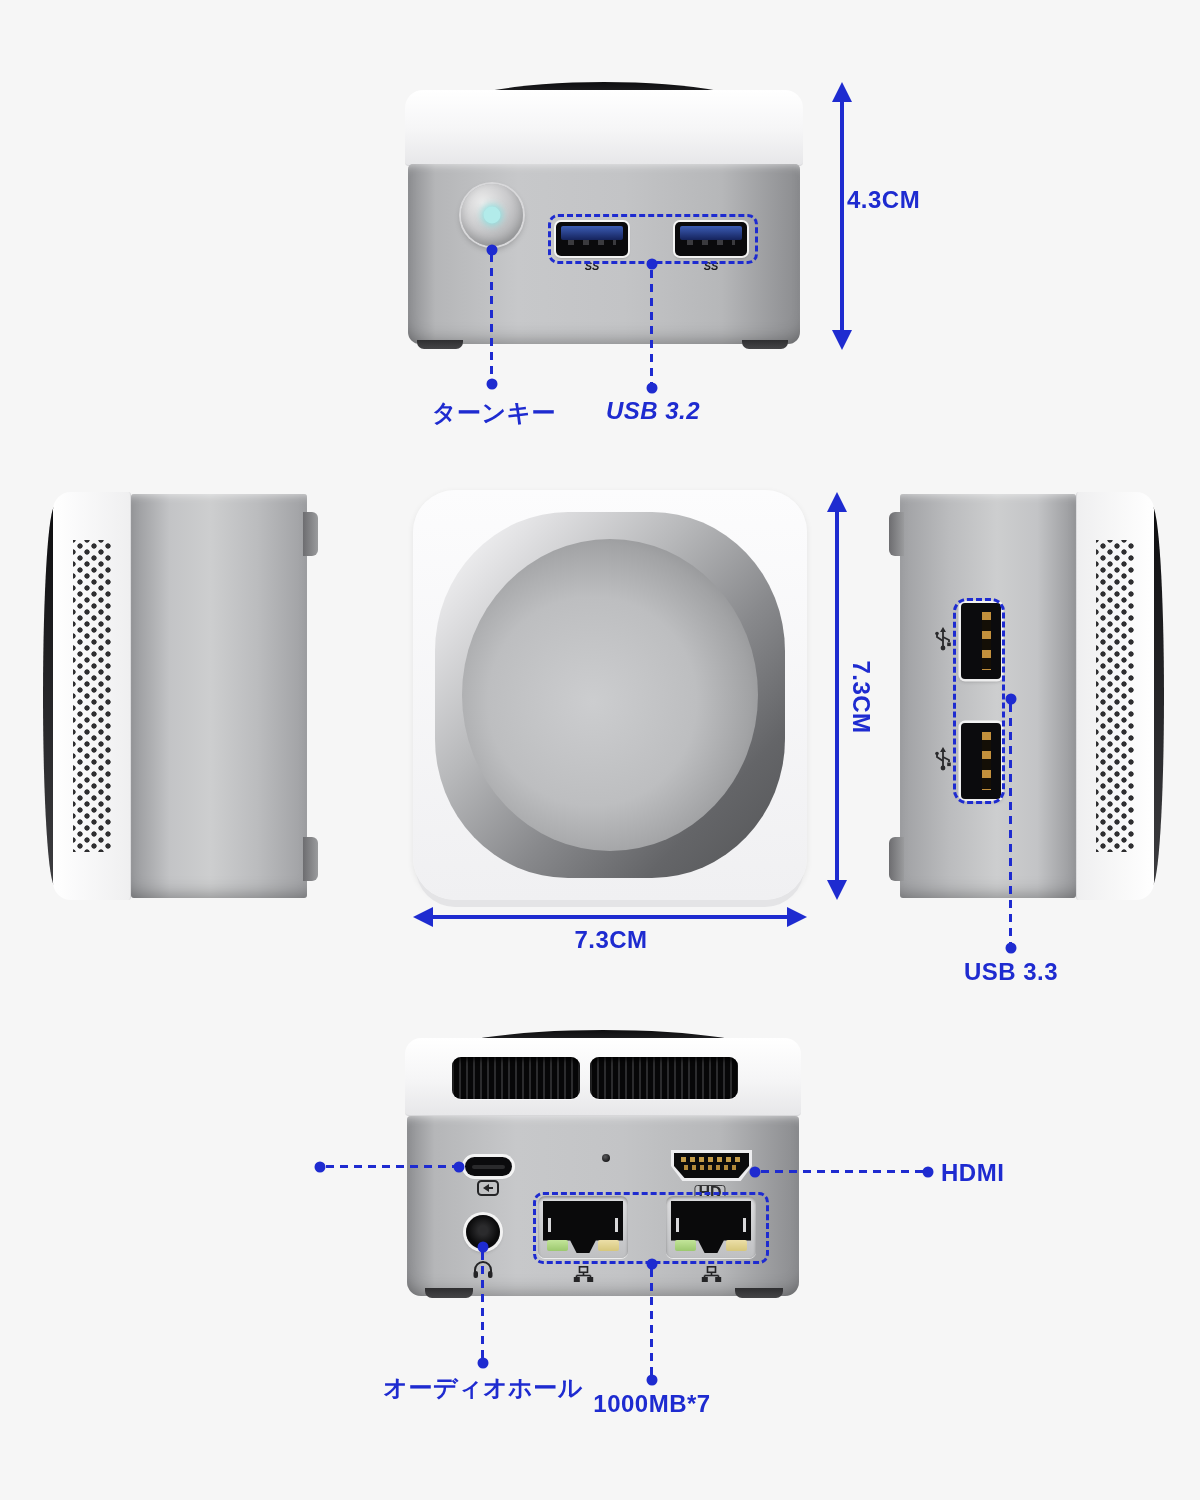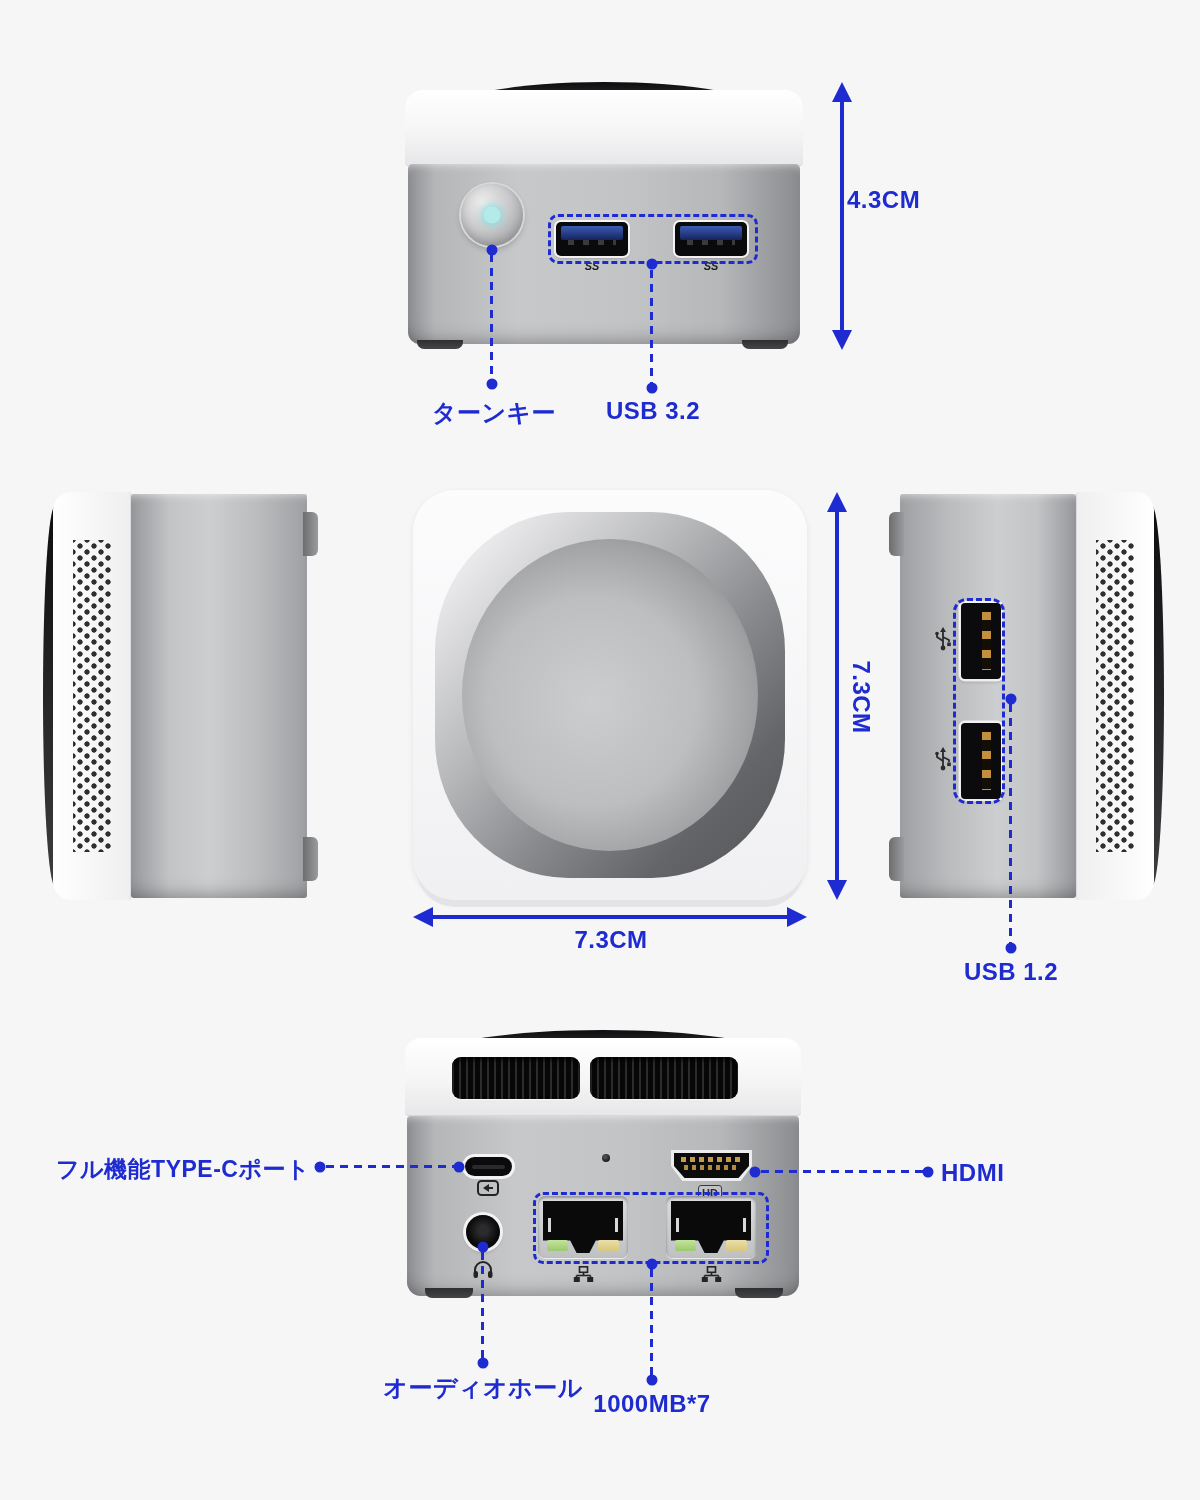--- a/index.html
+++ b/index.html
@@ -47,21 +47,21 @@
 
   
   .grille { position:absolute; background:repeating-linear-gradient(90deg,#2c2c2e 0 2px,#070708 2px 7px); border-radius:9px; box-shadow:inset 0 3px 5px rgba(0,0,0,.8), 0 1px 0 rgba(255,255,255,.6); }
   .typec { position:absolute; background:#0b0b0d; border-radius:10px; box-shadow:0 0 0 3px rgba(250,250,250,.9), 0 1px 3px rgba(0,0,0,.4); }
   .typec::before { content:""; position:absolute; left:14%; right:14%; top:40%; height:22%; border-radius:3px; background:#2a2a2c; }
   .pinhole { position:absolute; width:8px; height:8px; border-radius:50%; background:radial-gradient(circle at 40% 35%,#5a5a5c,#1c1c1e 70%); }
   .hdmi { position:absolute; background:#ededef; clip-path:polygon(0 0,100% 0,100% 52%,86% 100%,14% 100%,0 52%); filter:drop-shadow(0 1px 1px rgba(0,0,0,.4)); }
   .hdmi .hole { position:absolute; inset:3px; background:#0b0b0c; clip-path:polygon(0 0,100% 0,100% 52%,86% 100%,14% 100%,0 52%); }
   .hdmi .hole::before { content:""; position:absolute; left:9%; right:9%; top:16%; height:5px; background:repeating-linear-gradient(90deg,#c59c48 0 5px,transparent 5px 9px); }
   .hdmi .hole::after { content:""; position:absolute; left:13%; right:13%; top:46%; height:5px; background:repeating-linear-gradient(90deg,#b3893a 0 4px,transparent 4px 8px); }
-  .mark { position:absolute; font-size:11px; font-weight:700; color:#2a2a2c; border:1.5px solid #3a3a3c; border-radius:3px; padding:0 3px; line-height:14px; transform:translateX(-50%); background:rgba(255,255,255,.15); }
+  .mark { position:absolute; font-size:16px; font-weight:700; color:#2a2a2c; border:1.5px solid #3a3a3c; border-radius:3px; padding:0 3px; line-height:14px; transform:translateX(-50%); background:rgba(255,255,255,.15); }
   .jack { position:absolute; border-radius:50%; background:radial-gradient(circle at 50% 45%,#2b2b2d 18%,#0a0a0b 60%); box-shadow:0 0 0 3px rgba(250,250,250,.9), 0 2px 4px rgba(0,0,0,.4); }
   .eth { position:absolute; background:linear-gradient(180deg,#dedee0,#bfc0c2); border-radius:7px; box-shadow:inset 0 2px 3px rgba(0,0,0,.35), 0 1px 0 rgba(255,255,255,.7); }
   .eth .hole { position:absolute; inset:5px; background:#0a0a0b; clip-path:polygon(0 0,100% 0,100% 76%,66% 76%,58% 100%,42% 100%,34% 76%,0 76%); }
   .eth .hole::before { content:""; position:absolute; left:6%; top:32%; width:3px; height:14px; background:#d8d8da; }
   .eth .hole::after { content:""; position:absolute; right:6%; top:32%; width:3px; height:14px; background:#d8d8da; }
   .led { position:absolute; bottom:7px; width:21px; height:11px; border-radius:2px; }
   .led.green { left:9px; background:linear-gradient(180deg,#c3e59a,#9cc86e); }
   .led.yellow { right:9px; background:linear-gradient(180deg,#ecdfa8,#d6c77c); }
 
   
@@ -92,21 +92,21 @@
     <div class="dbox" style="left:143px;top:134px;width:210px;height:50px;"></div>
   </div>
 
   <span class="dot" style="left:492px;top:250px;"></span>
   <div class="vdash" style="left:490px;top:254px;height:126px;"></div>
   <span class="dot" style="left:492px;top:384px;"></span>
   <span class="dot" style="left:652px;top:264px;"></span>
   <div class="vdash" style="left:650px;top:270px;height:114px;"></div>
   <span class="dot" style="left:652px;top:388px;"></span>
   <div class="label center" style="left:494px;top:397px;">ターンキー</div>
-  <div class="label center" style="left:653px;top:397px;">USB 3.2</div>
+  <div class="label center" style="left:653px;top:397px;font-style:italic;">USB 3.2</div>
 
   <svg class="arrow" style="left:828px;top:82px;" width="28" height="268" viewBox="0 0 28 268">
     <line x1="14" y1="14" x2="14" y2="254" stroke="#1e2bd0" stroke-width="4"></line>
     <polygon points="14,0 4,20 24,20" fill="#1e2bd0"></polygon>
     <polygon points="14,268 4,248 24,248" fill="#1e2bd0"></polygon>
   </svg>
   <div class="label" style="left:847px;top:186px;">4.3CM</div>
 
   <div class="view" style="left:43px;top:492px;width:276px;height:408px;">
     <div class="darktop" style="left:0;top:14px;width:30px;height:380px;border-radius:40% 0 0 40% / 50% 0 0 50%;"></div>
@@ -169,21 +169,21 @@
         <polygon points="9,0 6,5 12,5" fill="#2a2a2c"></polygon>
       <circle cx="3" cy="6.5" r="1.8" fill="#2a2a2c"></circle>
         <rect x="13.2" y="15.5" width="3.6" height="3.6" fill="#2a2a2c"></rect>
     </svg>
     <div class="dbox" style="left:65px;top:106px;width:52px;height:206px;border-radius:14px;"></div>
   </div>
 
   <span class="dot" style="left:1011px;top:699px;"></span>
   <div class="vdash" style="left:1009px;top:704px;height:240px;"></div>
   <span class="dot" style="left:1011px;top:948px;"></span>
-  <div class="label center" style="left:1011px;top:958px;">USB 1.2</div>
+  <div class="label center" style="left:1011px;top:958px;">USB 3.3</div>
 
   <div class="view" style="left:405px;top:1030px;width:396px;height:272px;">
     <div class="darktop" style="left:30px;top:0;width:336px;height:26px;"></div>
     <div class="cap" style="left:0;top:8px;width:396px;height:78px;border-radius:16px 16px 4px 4px;"></div>
     <div class="grille" style="left:47px;top:27px;width:128px;height:42px;"></div>
     <div class="grille" style="left:185px;top:27px;width:148px;height:42px;"></div>
     <div class="bodyp" style="left:2px;top:86px;width:392px;height:180px;border-radius:4px 4px 14px 14px;"></div>
     <div class="foot" style="left:20px;top:258px;width:48px;height:10px;"></div>
     <div class="foot" style="left:330px;top:258px;width:48px;height:10px;"></div>
 
@@ -229,21 +229,20 @@
       <line x1="10.5" y1="6.5" x2="10.5" y2="9.5" stroke="#242426" stroke-width="1.6"></line>
       <line x1="3.5" y1="9.5" x2="17.5" y2="9.5" stroke="#242426" stroke-width="1.6"></line>
       <line x1="3.5" y1="9.5" x2="3.5" y2="11" stroke="#242426" stroke-width="1.6"></line>
       <line x1="17.5" y1="9.5" x2="17.5" y2="11" stroke="#242426" stroke-width="1.6"></line>
       <rect x="0.8" y="11" width="6" height="5" fill="#242426"></rect>
       <rect x="14.2" y="11" width="6" height="5" fill="#242426"></rect>
     </svg>
     <div class="dbox" style="left:128px;top:162px;width:236px;height:72px;"></div>
   </div>
 
-  <div class="label rightend" style="left:310px;top:1154px;font-size:23px;">フル機能TYPE-Cポート</div>
   <span class="dot" style="left:320px;top:1167px;"></span>
   <div class="hdash" style="left:326px;top:1165px;width:128px;"></div>
   <span class="dot" style="left:459px;top:1167px;"></span>
 
   <span class="dot" style="left:755px;top:1172px;"></span>
   <div class="hdash" style="left:761px;top:1170px;width:162px;"></div>
   <span class="dot" style="left:928px;top:1172px;"></span>
   <div class="label" style="left:941px;top:1159px;">HDMI</div>
 
   <span class="dot" style="left:483px;top:1247px;"></span>

